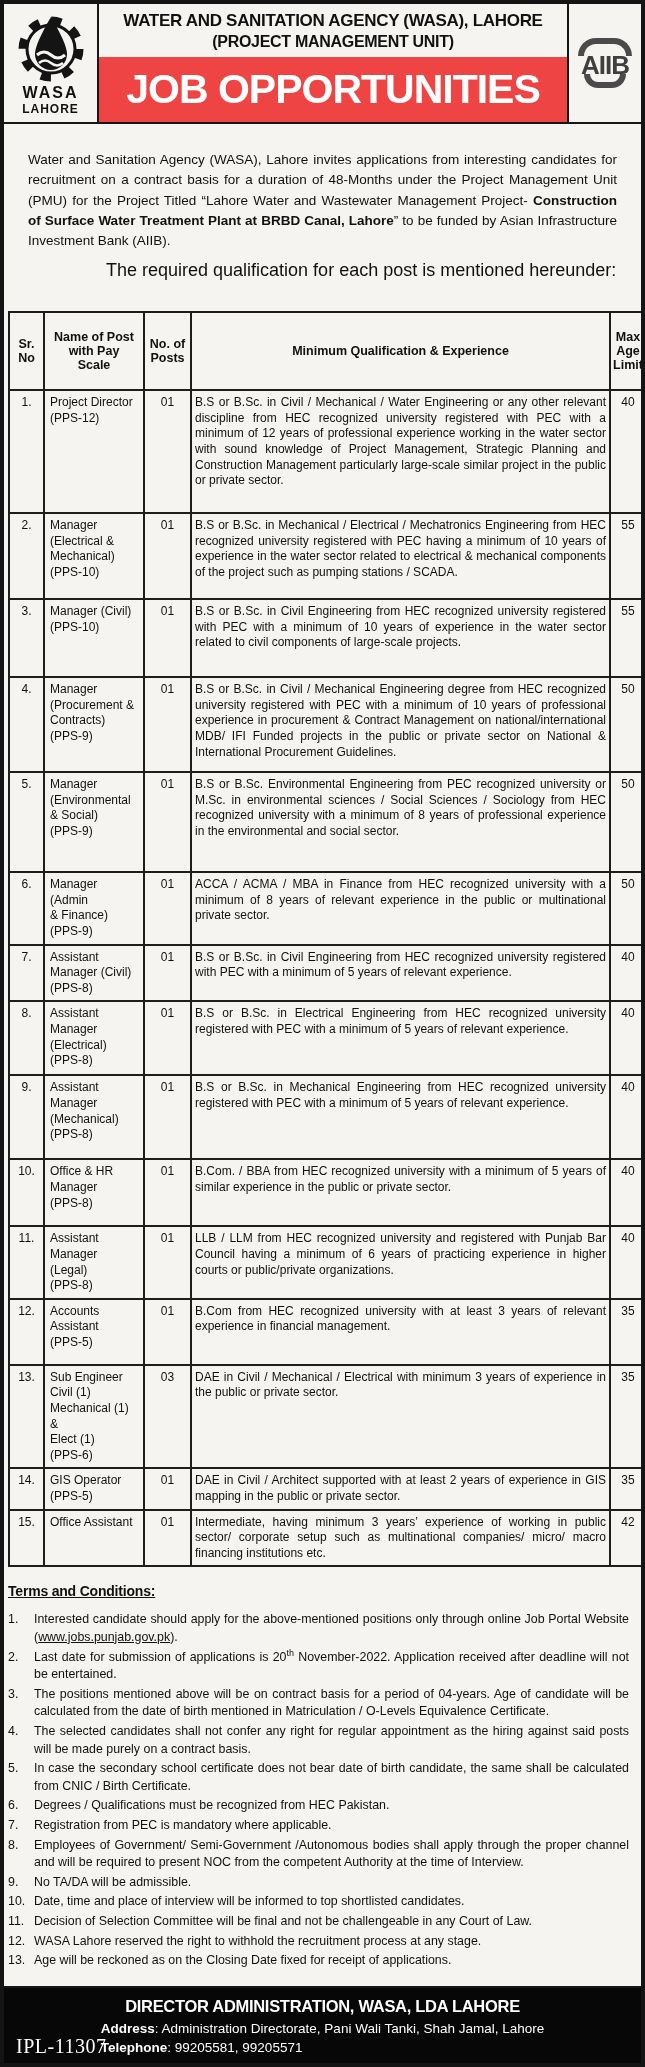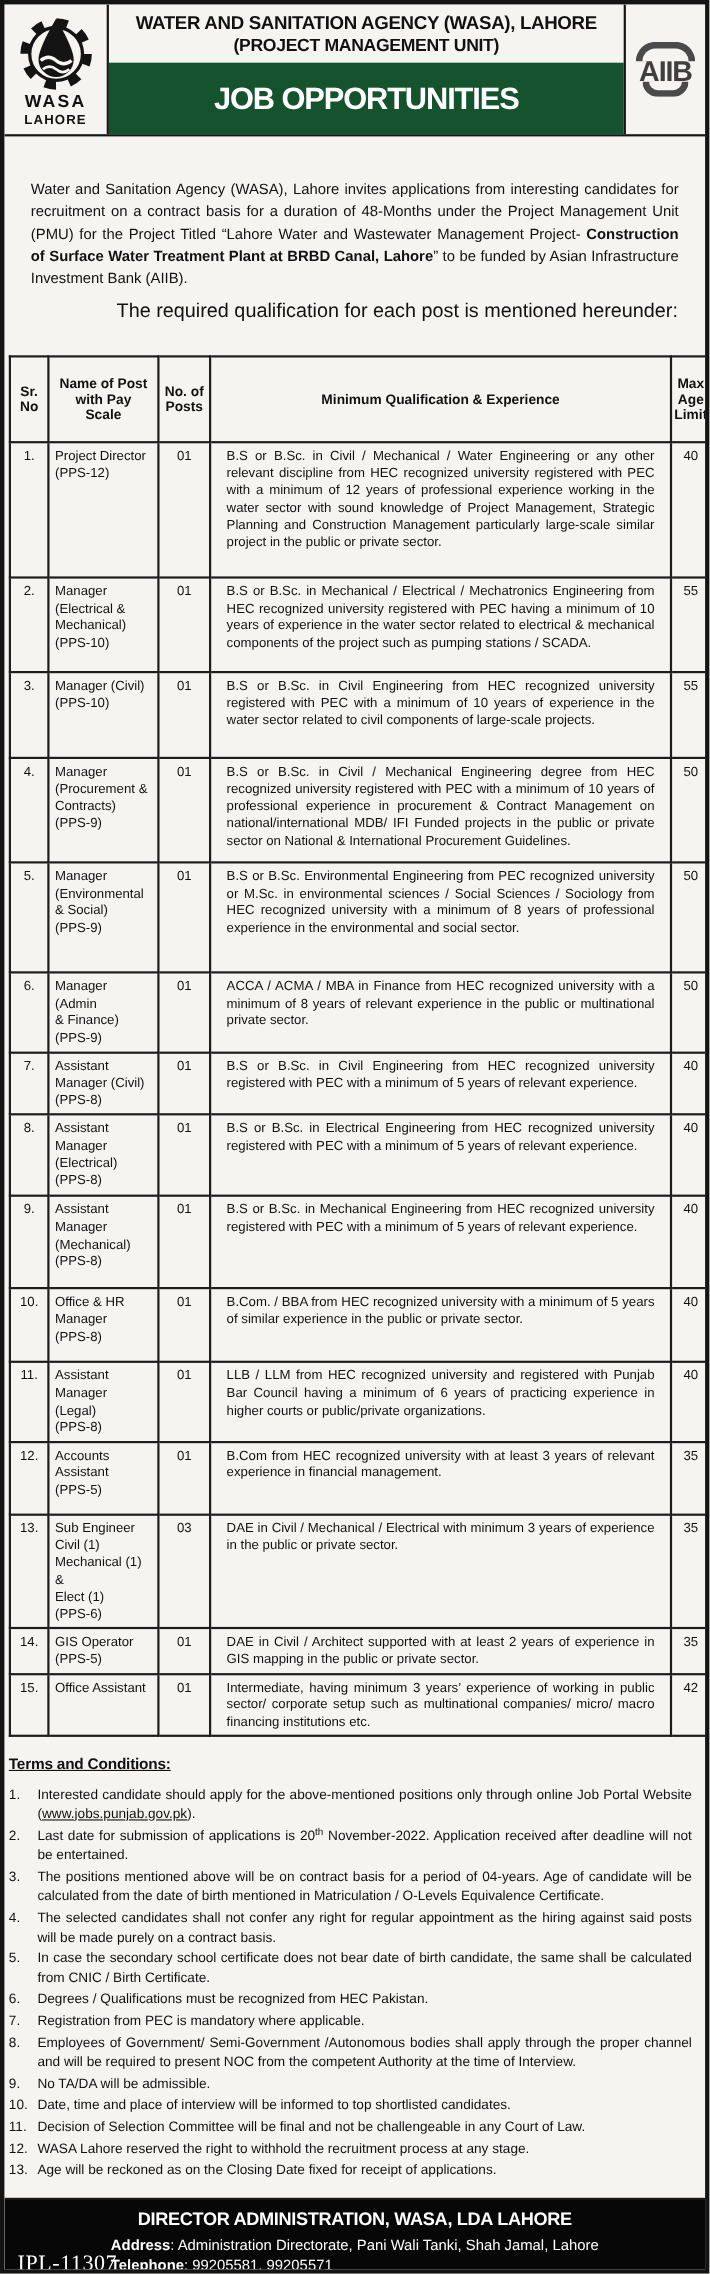--- a/index.html
+++ b/index.html
@@ -14,39 +14,39 @@
   
   .header { display:flex; border-bottom:2px solid #161616; height:120px; flex:0 0 auto; }
   .logo-col { width:95px; border-right:2px solid #161616; display:flex; flex-direction:column; align-items:center; justify-content:center; padding-top:0; }
   .logo-col svg { display:block; }
   .wasa-word { font-weight:bold; font-size:16px; letter-spacing:2px; margin-top:1px; }
   .wasa-sub  { font-weight:bold; font-size:12px; letter-spacing:1px; }
   .center-col { flex:1; display:flex; flex-direction:column; }
   .title-area { padding:7px 4px 6px; text-align:center; }
   .title-line1 { font-weight:bold; font-size:17px; letter-spacing:-0.3px; }
   .title-line2 { font-weight:bold; font-size:16px; letter-spacing:-0.3px; margin-top:2px; }
-  .banner { background:#14532d; color:#fff; flex:1; display:flex; align-items:center; justify-content:center;
-            font-size:28px; font-weight:800; letter-spacing:-1px; white-space:nowrap; }
+  .banner { background:#ef4444; color:#fff; flex:1; display:flex; align-items:center; justify-content:center;
+            font-size:41px; font-weight:800; letter-spacing:-1px; white-space:nowrap; }
   .aiib-col { width:74px; border-left:2px solid #161616; display:flex; flex-direction:column; align-items:center; justify-content:center;text-align:center; }
   .aiib-arc-top { width:54px; height:18px; border:6px solid #4a4a4a; border-bottom:none; border-radius:54px 54px 0 0; }
   .aiib-word { font-size:26px; font-weight:800; color:#3f3f3f; letter-spacing:-1px; line-height:1; margin:-4px 0; }
   .aiib-arc-bottom { width:42px; height:14px; border:6px solid #4a4a4a; border-top:none; border-radius:0 0 42px 42px; }
   
-  .intro { padding:38px 24px 0; font-size:13.5px; line-height:1.5; text-align:justify; }
+  .intro { padding:26px 24px 0; font-size:13.5px; line-height:1.5; text-align:justify; }
   .qual-line { padding-left:102px; margin-top:9px; font-size:18px; }
   
   table { border-collapse:collapse; margin:30px 4px 0; width:637px; table-layout:fixed; }
   th,td { border:2px solid #1d1d1d; vertical-align:top; }
   th { vertical-align:middle; font-size:12.5px; font-weight:bold; text-align:center; white-space:pre-line; padding:0 2px; height:78px; }
   td { font-size:12px; line-height:1.3; padding:4px 5px; }
   col.w-sr{width:35px;} col.w-post{width:100px;} col.w-num{width:47px;} col.w-qual{width:419px;} col.w-age{width:36px;}
   .c-sr  { text-align:center; }
   .c-post{ white-space:pre-line; }
   .c-num { text-align:center; }
-  .c-qual{ text-align:justify; padding:4px 14px; }
+  .c-qual{ text-align:justify; padding:4px 3px; }
   .c-age { text-align:center; }
   
   .terms { padding:16px 12px 14px 4px; border-bottom:2px solid #161616; }
   .terms-heading { font-weight:bold; font-size:14px; text-decoration:underline; margin-bottom:12px; letter-spacing:-0.2px; }
   .terms ol { list-style:none; }
   .terms li { display:flex; font-size:12.4px; line-height:1.42; margin-bottom:2px; }
   .t-num { flex:0 0 26px; }
   .t-txt { flex:1; text-align:justify; }
   .t-link { text-decoration:underline; }
   sup { font-size:9px; vertical-align:super; line-height:0; }

